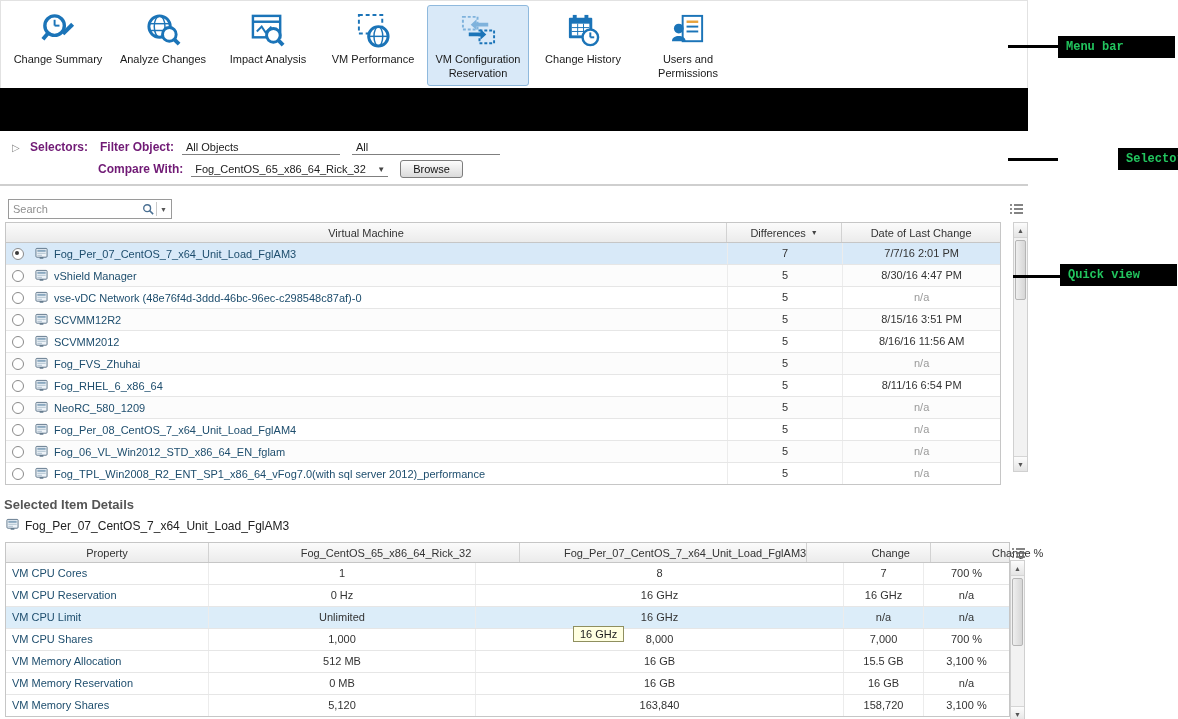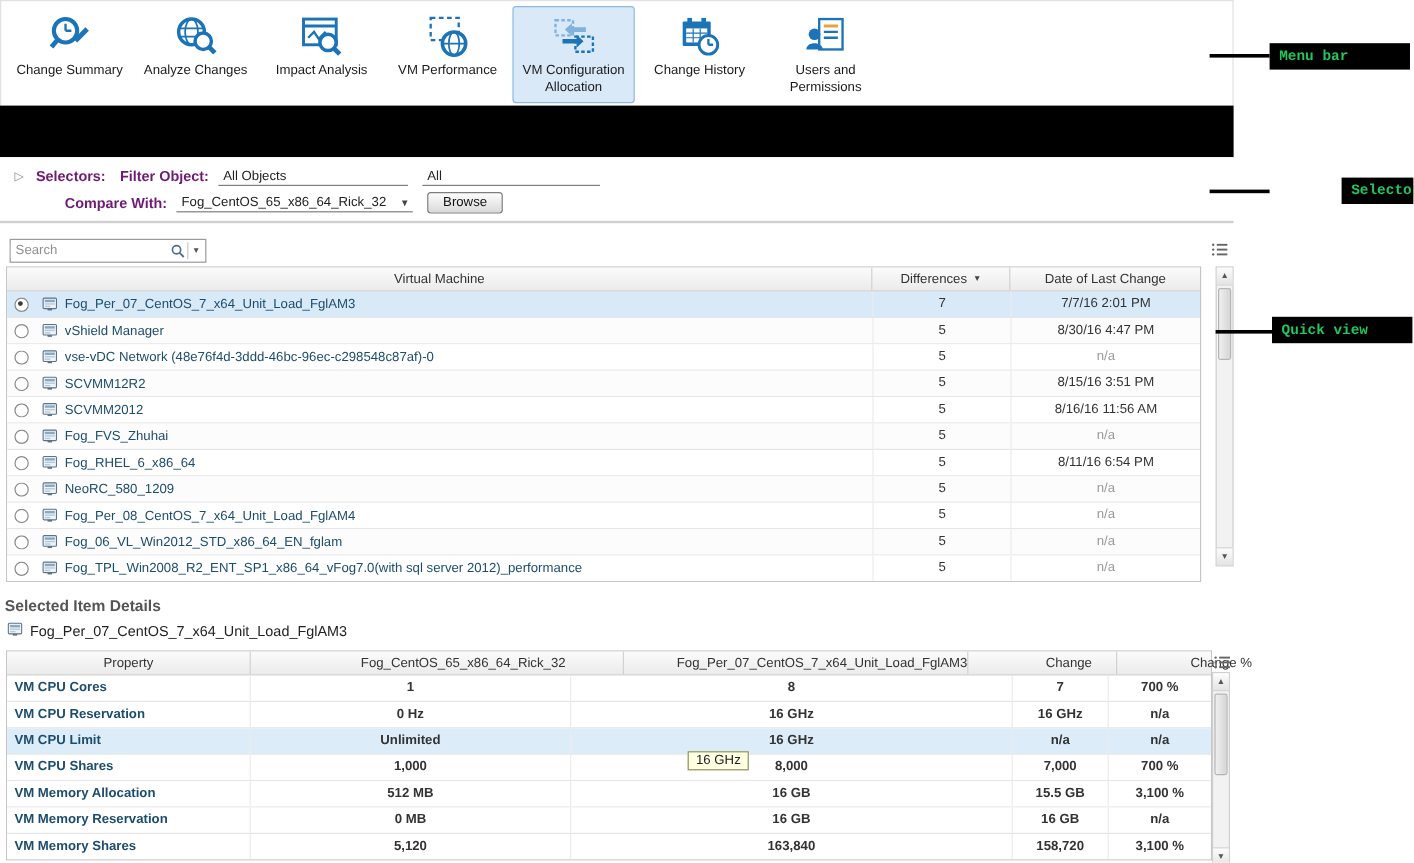--- a/index.html
+++ b/index.html
@@ -18,21 +18,21 @@
   .menu-icon { height:42px; display:flex; align-items:center; justify-content:center; }
   .menu-icon svg { width:37px; height:37px; }
   .menu-label { font-size:11px; color:#1a1a1a; text-align:center; line-height:1.25; margin-top:2px; }
 
   .black-band { height:43px; background:#000; }
 
   
   .selectors { background:#fff; border-bottom:2px solid #cfcfcf; padding:8px 0 6px; }
   .sel-row { display:flex; align-items:center; font-size:12px; }
   .sel-row1 { padding-left:12px; }
-  .sel-row2 { padding-left:54px; margin-top:5px; }
+  .sel-row2 { padding-left:98px; margin-top:5px; }
   .expander { color:#8a8a8a; font-size:10px; width:18px; cursor:pointer; }
   .sel-label { font-weight:bold; color:#701a75; }
   .lbl-selectors { width:70px; }
   .lbl-filter { margin-right:8px; }
   .lbl-compare { margin-right:8px; }
   .sel-field { border-bottom:1px solid #7f7f7f; font-size:11px; color:#222; padding:2px 4px 1px; cursor:pointer; }
   .field-objects { width:150px; margin-right:12px; }
   .field-scope { width:140px; }
   .sel-combo { display:flex; align-items:center; justify-content:space-between; width:190px;
                border-bottom:1px solid #7f7f7f; font-size:11px; color:#222;
@@ -100,21 +100,21 @@
   .selected-item { display:flex; align-items:center; gap:6px; margin:0 0 8px 6px;
                    font-size:12px; color:#222; }
   .selected-item svg { width:13px; height:13px; }
   .dt-wrap { position:relative; display:flex; align-items:flex-start; margin-left:5px; }
   .dt-table { width:1005px; box-sizing:border-box; border:1px solid #c6c6c6; background:#fff; }
   .dt-header, .dt-row { display:grid; grid-template-columns:203px 267px 1fr 80px 85px; }
   .dt-header { height:19px; background:linear-gradient(#fbfbfb,#ebebeb); border-bottom:1px solid #c6c6c6;gap:44px; }
   .dt-hcell { display:flex; align-items:center; justify-content:center; font-size:11px;
               color:#333; border-right:1px solid #d2d2d2; cursor:pointer; }
   .dt-hcell.last { border-right:none; }
-  .dt-row { height:21px; border-bottom:1px solid #e6e6e6; background:#fff; cursor:default;font-weight:bold; }
+  .dt-row { height:21px; border-bottom:1px solid #e6e6e6; background:#fff; cursor:default; }
   .dt-row:last-child { border-bottom:none; }
   .dt-row.highlighted { background:#dcedf9; }
   .dt-cell { font-size:11px; line-height:21px; white-space:nowrap; overflow:hidden;
              border-right:1px solid #ececec; }
   .dt-cell:last-child { border-right:none; }
   .dt-prop { color:#1d4d6d; padding-left:6px; }
   .dt-center { text-align:center; color:#333; }
   .dt-scrollcol { display:flex; flex-direction:column; align-items:center; }
   .dt-cust { position:static; margin:3px 0 3px 0; }
   .dt-scroll { height:162px; }
@@ -185,21 +185,21 @@
         </div>
         <div class="menu-item selected">
           <span class="menu-icon">
             <svg viewBox="0 0 38 38">
               <rect x="3" y="5" width="15" height="13" fill="none" stroke="#7fb2dc" stroke-width="2" stroke-dasharray="3 2"></rect>
               <rect x="20" y="19" width="15" height="13" fill="none" stroke="#1b74b8" stroke-width="2" stroke-dasharray="3 2"></rect>
               <polygon points="9,21 21,21 21,17.5 27,23 21,28.5 21,25 9,25" fill="#1b74b8"></polygon>
               <polygon points="29,11 17,11 17,7.5 11,13 17,18.5 17,15 29,15" fill="#7fb2dc"></polygon>
             </svg>
           </span>
-          <span class="menu-label">VM Configuration Allocation</span>
+          <span class="menu-label">VM Configuration Reservation</span>
         </div>
         <div class="menu-item">
           <span class="menu-icon">
             <svg viewBox="0 0 38 38">
               <rect x="4" y="6" width="24" height="21" rx="1" fill="#1b74b8"></rect>
               <rect x="8" y="3" width="4" height="6" fill="#1b74b8"></rect>
               <rect x="20" y="3" width="4" height="6" fill="#1b74b8"></rect>
               <rect x="7" y="12" width="18" height="12" fill="#fff"></rect>
               <line x1="7" y1="16" x2="25" y2="16" stroke="#1b74b8" stroke-width="1"></line>
               <line x1="7" y1="20" x2="25" y2="20" stroke="#1b74b8" stroke-width="1"></line>

